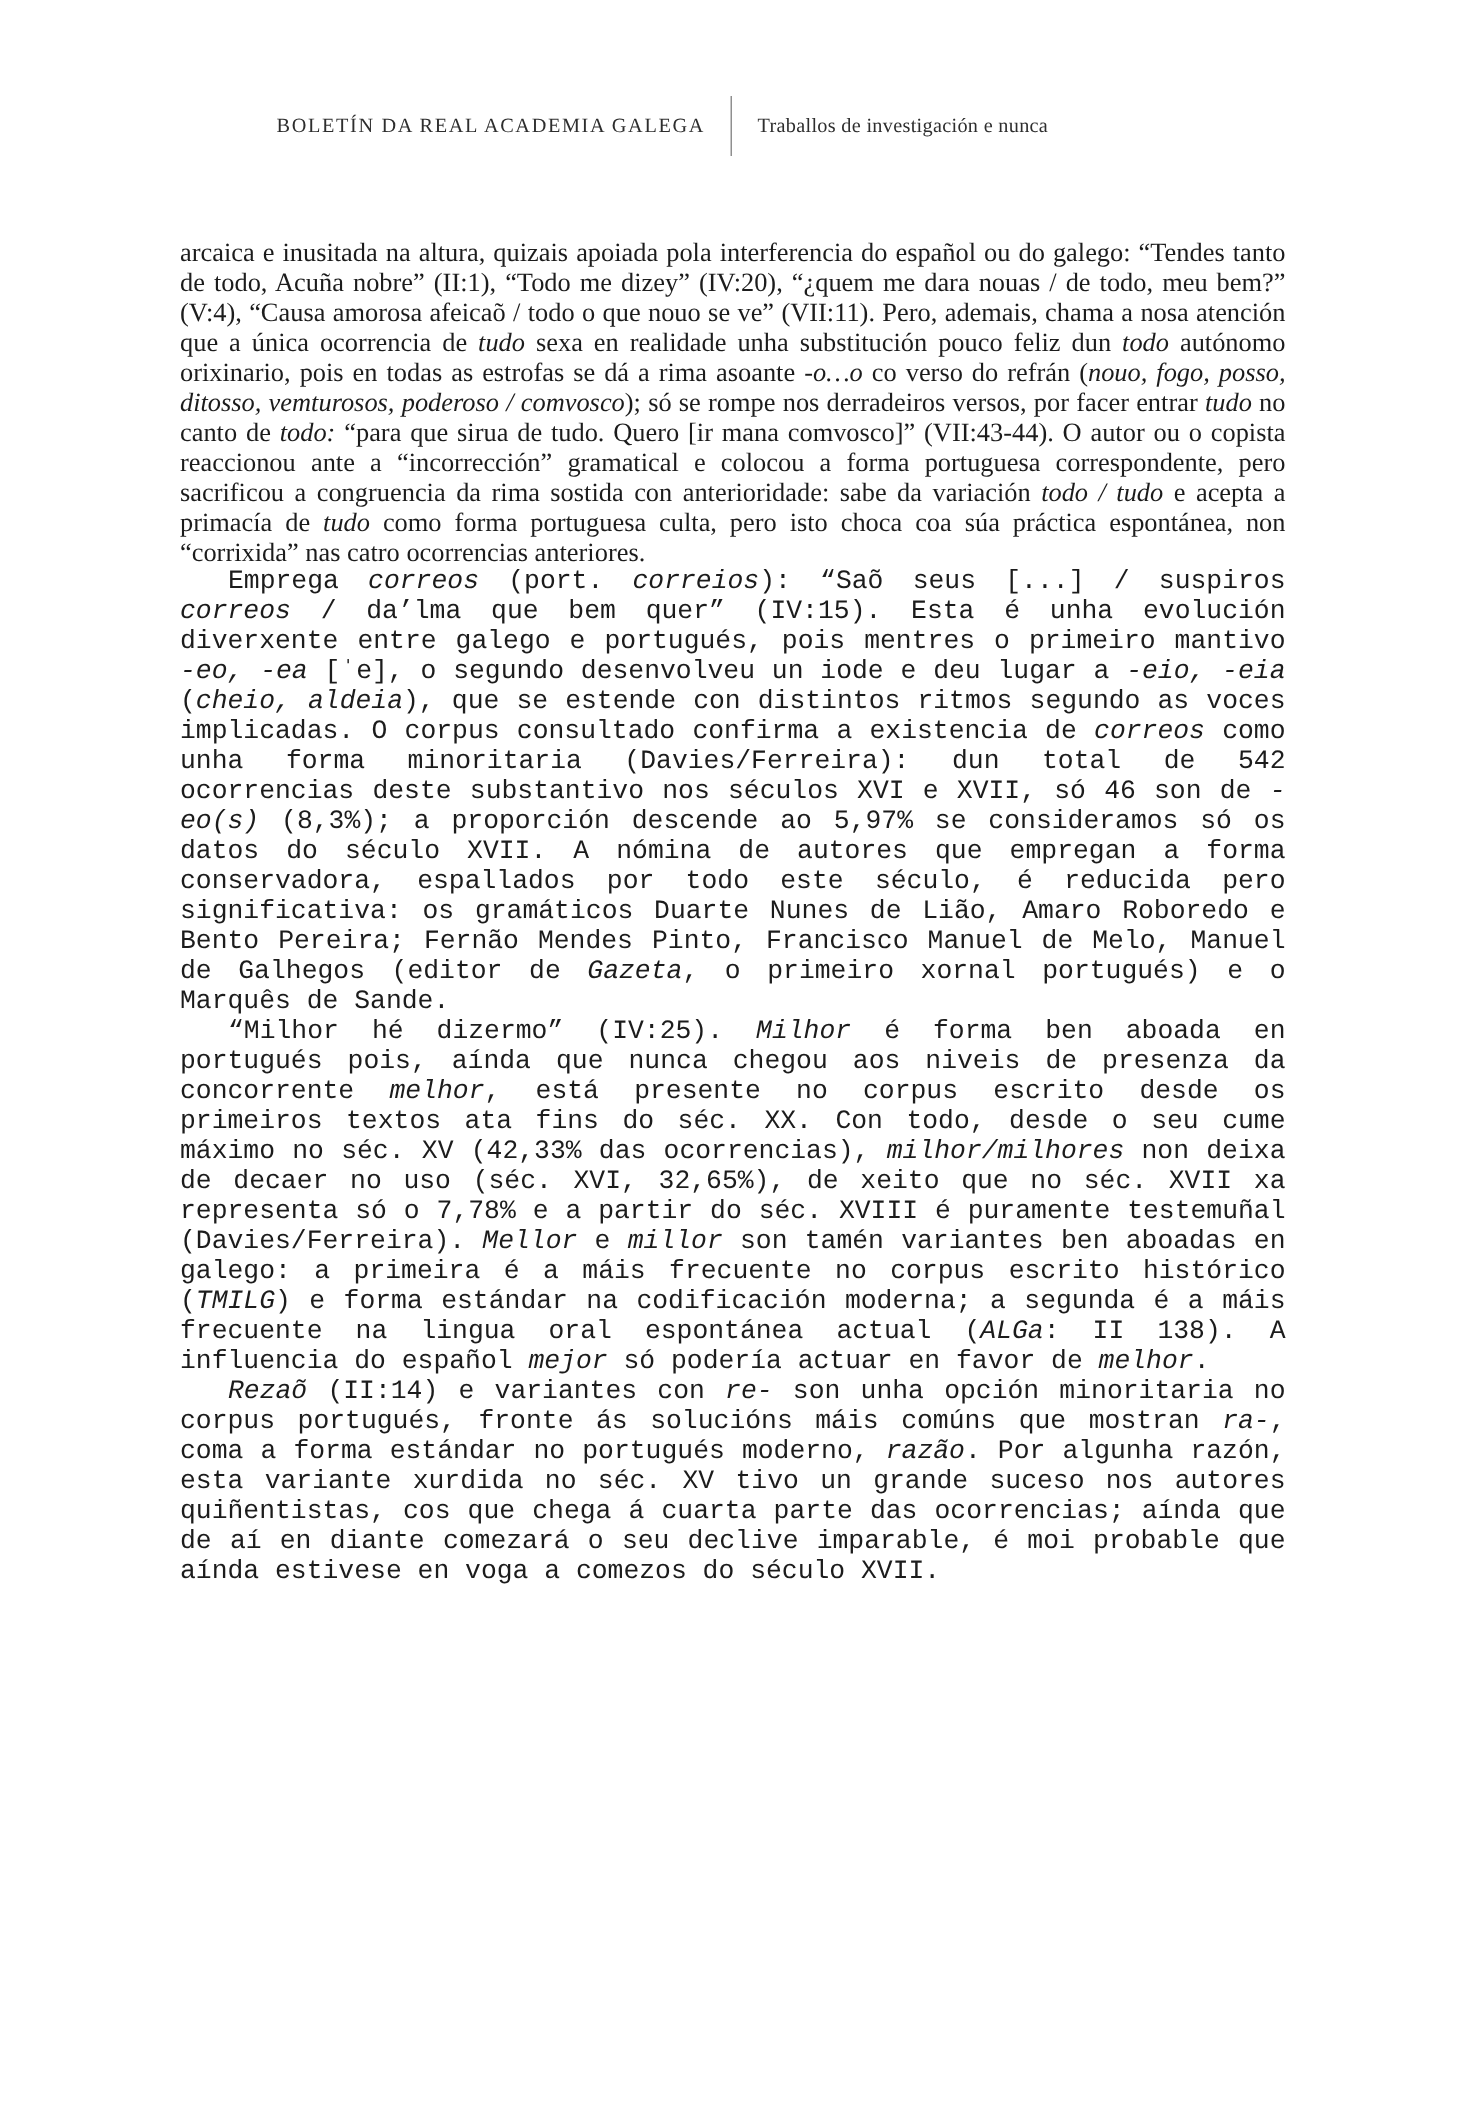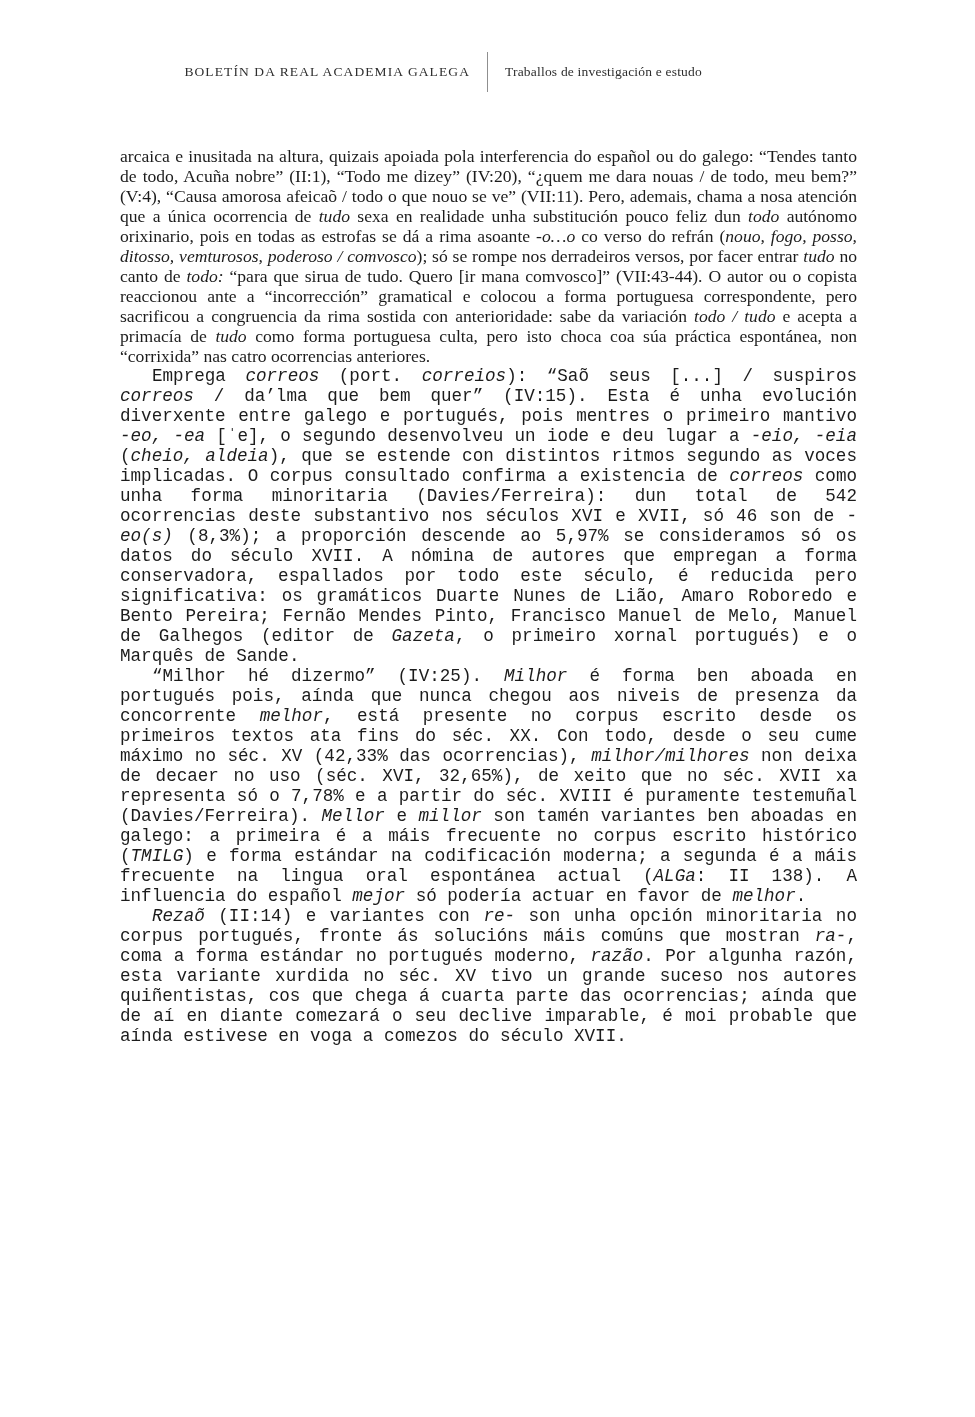--- a/index.html
+++ b/index.html
@@ -4,21 +4,21 @@
 <style>
   html, body {
     margin: 0;
     padding: 0;
     background: #ffffff;
   }
   .page {
     position: relative;
     width: 975px;
     height: 1284px;
-    margin: 0 auto;
+    margin: 12px auto;
     background: #ffffff;
     font-family: "Liberation Serif", "DejaVu Serif", serif;
     color: #1c1c1c;
     overflow: hidden;
     border-radius: 27px;
   }
   
   .running-header {
     position: absolute;
     top: 52px;
@@ -108,21 +108,21 @@
   }
 </style>
 </head>
 <body>
 
 <div class="page">
 
   <div class="running-header">
     <span class="half-left">BOLETÍN DA REAL ACADEMIA GALEGA</span>
     <span class="vline-header"></span>
-    <span class="half-right">Traballos de investigación e estudo</span>
+    <span class="half-right">Traballos de investigación e nunca</span>
   </div>
 
   <div class="body-text">
 
   <p class=""><span>arcaica e inusitada na altura, quizais apoiada pola interferencia do español ou do galego: “Tendes tanto de todo, Acuña nobre” (II:1), “Todo me dizey” (IV:20), “¿quem me dara nouas / de todo, meu bem?” (V:4), “Causa amorosa afeicaõ / todo o que nouo se ve” (VII:11). Pero, ademais, chama a nosa atención que a única ocorrencia de </span><em>tudo</em><span> sexa en realidade unha substitución pouco feliz dun </span><em>todo</em><span> autónomo orixinario, pois en todas as estrofas se dá a rima asoante </span><em>-o…o</em><span> co verso do refrán (</span><em>nouo, fogo, posso, ditosso, vemturosos, poderoso / comvosco</em><span>); só se rompe nos derradeiros versos, por facer entrar </span><em>tudo</em><span> no canto de </span><em>todo:</em><span> “para que sirua de tudo. Quero [ir mana comvosco]” (VII:43-44). O autor ou o copista reaccionou ante a “incorrección” gramatical e colocou a forma portuguesa correspondente, pero sacrificou a congruencia da rima sostida con anterioridade: sabe da variación </span><em>todo / tudo</em><span> e acepta a primacía de </span><em>tudo</em><span> como forma portuguesa culta, pero isto choca coa súa práctica espontánea, non “corrixida” nas catro ocorrencias anteriores.</span></p>
       <p class="indent"><span>Emprega </span><em>correos</em><span> (port. </span><em>correios</em><span>): “Saõ seus [...] / suspiros </span><em>correos</em><span> / da’lma que bem quer” (IV:15). Esta é unha evolución diverxente entre galego e portugués, pois mentres o primeiro mantivo </span><em>-eo, -ea</em><span> [ˈe], o segundo desenvolveu un iode e deu lugar a </span><em>-eio, -eia</em><span> (</span><em>cheio, aldeia</em><span>), que se estende con distintos ritmos segundo as voces implicadas. O corpus consultado confirma a existencia de </span><em>correos</em><span> como unha forma minoritaria (Davies/Ferreira): dun total de 542 ocorrencias deste substantivo nos séculos XVI e XVII, só 46 son de </span><em>-eo(s)</em><span> (8,3%); a proporción descende ao 5,97% se consideramos só os datos do século XVII. A nómina de autores que empregan a forma conservadora, espallados por todo este século, é reducida pero significativa: os gramáticos Duarte Nunes de Lião, Amaro Roboredo e Bento Pereira; Fernão Mendes Pinto, Francisco Manuel de Melo, Manuel de Galhegos (editor de </span><em>Gazeta</em><span>, o primeiro xornal portugués) e o Marquês de Sande.</span></p>
       <p class="indent"><span>“Milhor hé dizermo” (IV:25). </span><em>Milhor</em><span> é forma ben aboada en portugués pois, aínda que nunca chegou aos niveis de presenza da concorrente </span><em>melhor</em><span>, está presente no corpus escrito desde os primeiros textos ata fins do séc. XX. Con todo, desde o seu cume máximo no séc. XV (42,33% das ocorrencias), </span><em>milhor/milhores</em><span> non deixa de decaer no uso (séc. XVI, 32,65%), de xeito que no séc. XVII xa representa só o 7,78% e a partir do séc. XVIII é puramente testemuñal (Davies/Ferreira). </span><em>Mellor</em><span> e </span><em>millor</em><span> son tamén variantes ben aboadas en galego: a primeira é a máis frecuente no corpus escrito histórico (</span><em>TMILG</em><span>) e forma estándar na codificación moderna; a segunda é a máis frecuente na lingua oral espontánea actual (</span><em>ALGa</em><span>: II 138). A influencia do español </span><em>mejor</em><span> só podería actuar en favor de </span><em>melhor</em><span>.</span></p>
       <p class="indent"><em>Rezaõ</em><span> (II:14) e variantes con </span><em>re-</em><span> son unha opción minoritaria no corpus portugués, fronte ás solucións máis comúns que mostran </span><em>ra-</em><span>, coma a forma estándar no portugués moderno, </span><em>razão</em><span>. Por algunha razón, esta variante xurdida no séc. XV tivo un grande suceso nos autores quiñentistas, cos que chega á cuarta parte das ocorrencias; aínda que de aí en diante comezará o seu declive imparable, é moi probable que aínda estivese en voga a comezos do século XVII.</span></p>
     </div>
 

